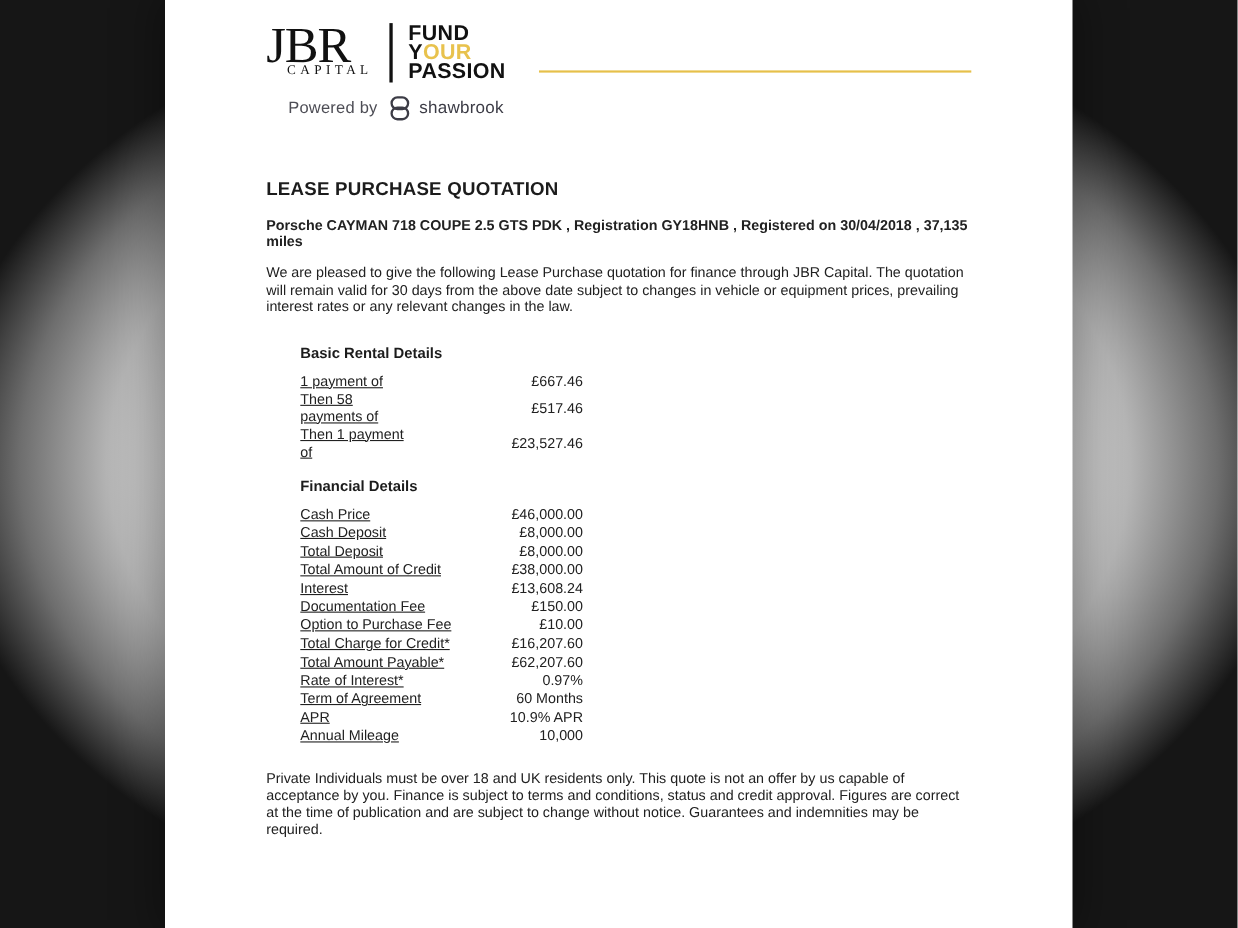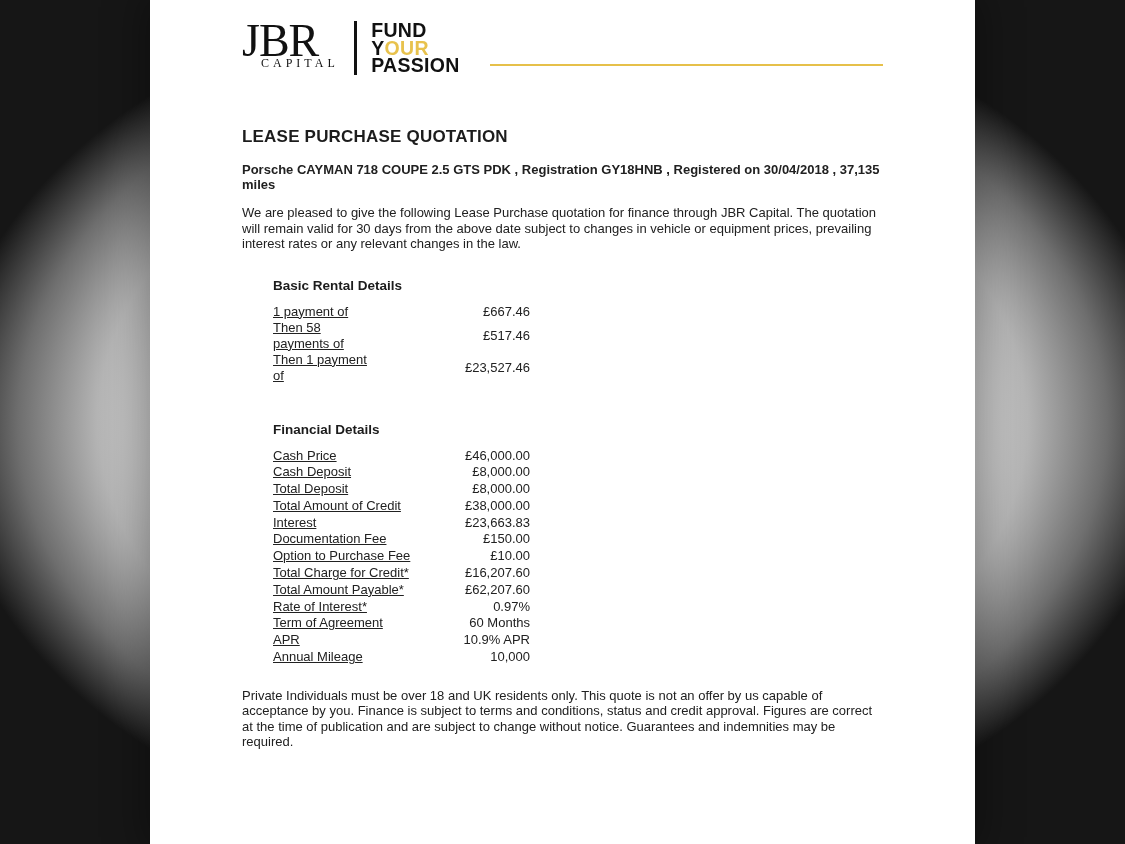--- a/index.html
+++ b/index.html
@@ -62,21 +62,21 @@
   .doc-title {
     margin-top: 52px;
     font-size: 17px; font-weight: 700; letter-spacing: 0.2px;
     color: #1c1c1c;
   }
   .ref-line { margin-top: 46px; }
   .vehicle-line { margin-top: 15px; font-weight: 700; }
   .intro-para { margin-top: 13px; line-height: 15.5px; }
   .section { margin-left: 31px; }
   .section-basic { margin-top: 26px; }
-  .section-financial { margin-top: 38px; }
+  .section-financial { margin-top: 15px; }
   .section h2 { font-size: 13.5px; font-weight: 700; color: #1c1c1c; }
   .tbl { margin-top: 11px; width: 257px; }
   .tbl .row { display: flex; align-items: center; }
   .tbl .lbl { line-height: 16px; text-decoration: underline; }
   .tbl-basic .lbl { flex: 0 0 103px; }
   .tbl-financial .lbl { flex: 0 0 150px; line-height: 16.8px; }
   .tbl .val { flex: 1 1 auto; text-align: right; line-height: 16px; }
   .tbl-financial .val { line-height: 16.8px; }
   .disclaimer { margin-top: 22px; line-height: 15.5px; }
 </style>
@@ -92,20 +92,28 @@
         <div class="jbr-capital">CAPITAL</div>
       </div>
       <div class="logo-divider"></div>
       <div class="tagline">
         <div>FUND</div>
         <div><span>Y</span><span class="gold">OUR</span></div>
         <div>PASSION</div>
       </div>
       <div class="gold-rule"></div>
     </div>
+    <div class="powered-row">
+      <span class="powered-label">Powered by</span>
+      <svg class="shawbrook-icon" width="21" height="23" viewBox="0 0 21 23">
+        <rect x="3" y="1.6" width="15" height="10.6" rx="5.3" fill="none" stroke="#3c3c46" stroke-width="2.1"></rect>
+        <rect x="3" y="10.8" width="15" height="10.6" rx="5.3" fill="none" stroke="#3c3c46" stroke-width="2.1"></rect>
+      </svg>
+      <span class="shawbrook-label">shawbrook</span>
+    </div>
   </header>
 
   <main>
     <h1 class="doc-title">LEASE PURCHASE QUOTATION</h1>
 
     <p class="vehicle-line">Porsche CAYMAN 718 COUPE 2.5 GTS PDK , Registration GY18HNB , Registered on 30/04/2018 , 37,135 miles</p>
     <p class="intro-para">We are pleased to give the following Lease Purchase quotation for finance through JBR Capital. The quotation will remain valid for 30 days from the above date subject to changes in vehicle or equipment prices, prevailing interest rates or any relevant changes in the law.</p>
 
     <section class="section section-basic">
       <h2>Basic Rental Details</h2>
@@ -139,21 +147,21 @@
         <div class="row">
           <span class="lbl">Total Deposit</span>
           <span class="val">£8,000.00</span>
         </div>
         <div class="row">
           <span class="lbl">Total Amount of Credit</span>
           <span class="val">£38,000.00</span>
         </div>
         <div class="row">
           <span class="lbl">Interest</span>
-          <span class="val">£23,663.83</span>
+          <span class="val">£13,608.24</span>
         </div>
         <div class="row">
           <span class="lbl">Documentation Fee</span>
           <span class="val">£150.00</span>
         </div>
         <div class="row">
           <span class="lbl">Option to Purchase Fee</span>
           <span class="val">£10.00</span>
         </div>
         <div class="row">

